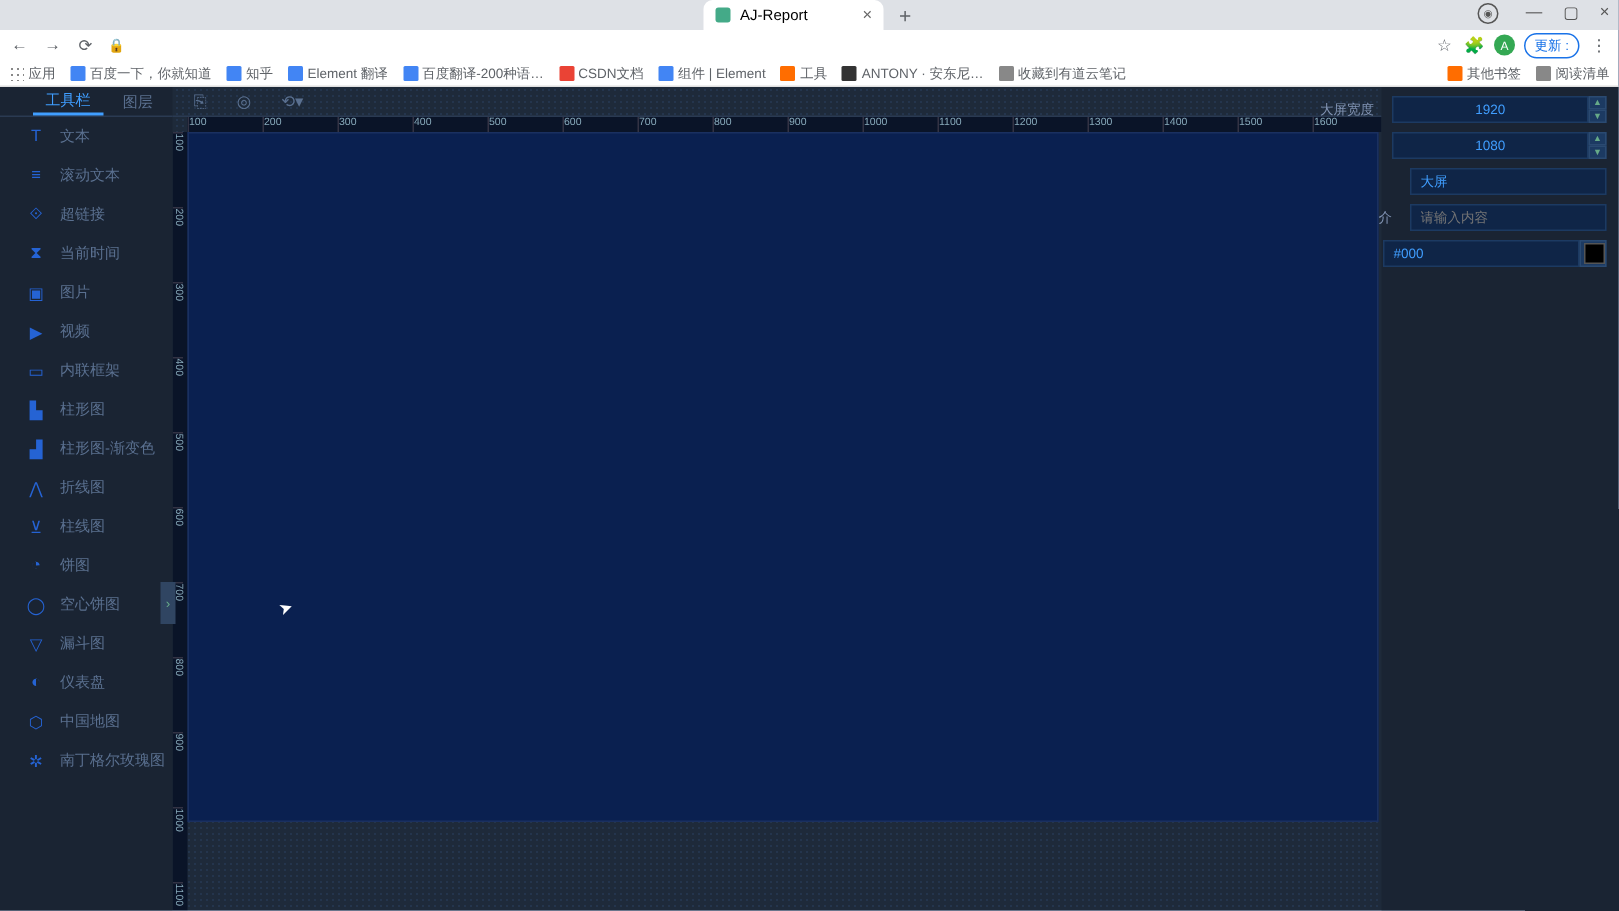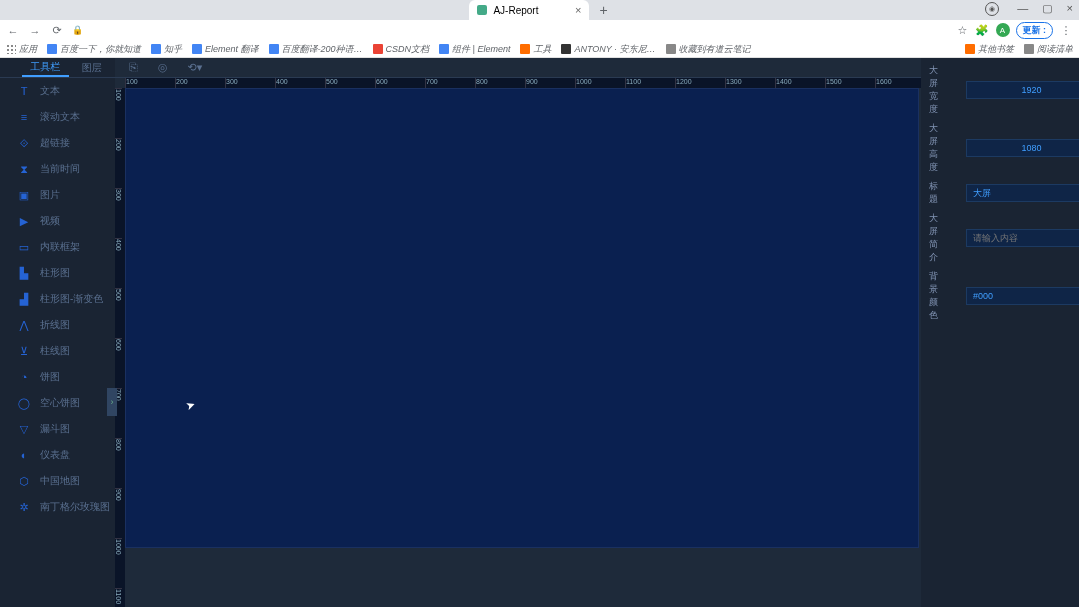--- a/index.html
+++ b/index.html
@@ -11,23 +11,23 @@
     .tab { height: 20px; background: #fff; border-radius: 6px 6px 0 0; display: flex; align-items: center; padding: 0 8px; font-size: 10px; gap: 6px; min-width: 120px; }
     .tab-favicon { width: 10px; height: 10px; background: #4a8; border-radius: 2px; flex-shrink: 0; }
     .tab-close { margin-left: auto; color: #666; font-size: 11px; }
     .new-tab { color: #5f6368; font-size: 14px; padding: 0 10px; }
     .nav-bar { height: 20px; display: flex; align-items: center; padding: 0 6px; gap: 8px; font-size: 11px; color: #5f6368; }
     .nav-arrow { width: 14px; text-align: center; }
     .url-bar { flex: 1; display: flex; align-items: center; gap: 4px; font-size: 10px; color: #333; }
     .lock-icon { color: #5f6368; font-size: 9px; }
     .nav-right-icons { display: flex; gap: 6px; align-items: center; }
     .nav-right-icons .ic { width: 14px; height: 14px; display: flex; align-items: center; justify-content: center; }
-    .update-btn { border: 1px solid #1a73e8; border-radius: 10px; color: #1a73e8; font-size: 9px; padding: 1px 6px; font-weight: bold; }
+    .update-btn { border: 1px solid #1a73e8; border-radius: 10px; color: #1a73e8; font-size: 9px; padding: 1px 6px; }
     .avatar-circle { width: 14px; height: 14px; border-radius: 50%; background: #34a853; color: #fff; font-size: 8px; display: flex; align-items: center; justify-content: center; }
-    .bookmarks-bar { height: 18px; display: flex; align-items: center; padding: 0 6px; gap: 10px; font-size: 9px; color: #5f6368; font-style: italic; }
+    .bookmarks-bar { height: 18px; display: flex; align-items: center; padding: 0 6px; gap: 10px; font-size: 9px; color: #5f6368; }
     .bm { display: flex; align-items: center; gap: 3px; }
     .bm-icon { width: 10px; height: 10px; background: #fbbc04; border-radius: 1px; }
     .bm-icon.blue { background: #4285f4; }
     .bm-icon.red { background: #ea4335; }
     .bm-icon.orange { background: #ff6d00; }
     .bm-icon.gray { background: #888; }
     .bm-icon.dark { background: #333; }
     .apps-icon { display:inline-block; width:10px; height:10px; background-image: radial-gradient(circle, #888 1px, transparent 1px); background-size: 4px 4px; }
     .bookmarks-bar .spacer { flex: 1; }
     
@@ -56,25 +56,25 @@
     .ruler-h { position: absolute; top: 0; left: 10px; right: 0; height: 10px; background: #0a1428; display: flex; color: #8ab; font-size: 7px; overflow: hidden; }
     .ruler-h span { width: 50px; flex-shrink: 0; border-left: 1px solid #334; }
     .ruler-v { position: absolute; top: 10px; left: 0; width: 10px; bottom: 0; background: #0a1428; color: #8ab; font-size: 7px; overflow: hidden; }
     .ruler-v span { display: block; height: 50px; border-top: 1px solid #334; writing-mode: vertical-lr;}
     .canvas { position: absolute; top: 10px; left: 10px; right: 2px; height: 460px; background: #0a2050; border: 1px solid #1a3060; }
     .cursor-arrow { position: absolute; top: 310px; left: 60px; color: #fff; font-size: 11px; transform: rotate(-20deg);}
     
     .right-panel { width: 158px; background: #1a2433; display: flex; flex-direction: column; }
     .right-tab-bar { height: 20px; display: flex; border-bottom: 1px solid #2a3a52; }
     .right-tab { flex: 1; display: flex; align-items: center; justify-content: center; color: #409eff; font-size: 10px; border-bottom: 2px solid #409eff;}
-    .props { padding: 6px 8px; display: flex; flex-direction: column; gap: 6px; }
+    .props { padding: 6px 8px; display: flex; flex-direction: column; gap: 6px; align-items: flex-end; }
     .prop-row { display: flex; align-items: center; gap: 6px; }
     .prop-label { width: 42px; color: #8294b4; font-size: 9px; }
     .prop-input-wrap { flex: 1; display: flex; align-items: center; }
-    .prop-input { flex: 1; height: 18px; background: #0f2547; border: 1px solid #1c3a62; color: #409eff; font-size: 9px; padding: 0 6px; text-align: center; margin-left: 22px; }
+    .prop-input { flex: 1; height: 18px; background: #0f2547; border: 1px solid #1c3a62; color: #409eff; font-size: 9px; padding: 0 6px; text-align: center; }
     .prop-input.left { text-align: left; }
     .stepper { width: 12px; display: flex; flex-direction: column; }
     .stepper div { height: 9px; background: #1c3a62; font-size: 6px; color: #6a8; display: flex; align-items: center; justify-content: center; border: 1px solid #2a4a72;}
     .prop-btn { width: 18px; height: 18px; background: #1c3a62; display: flex; align-items: center; justify-content: center; font-size: 9px; color: #8ab; border: 1px solid #2a4a72;}
     .color-swatch { width: 14px; height: 14px; background: #000; border: 1px solid #555; margin-left: 2px;}
   </style>
 </head>
 <body>
 
 <div class="browser-chrome">

